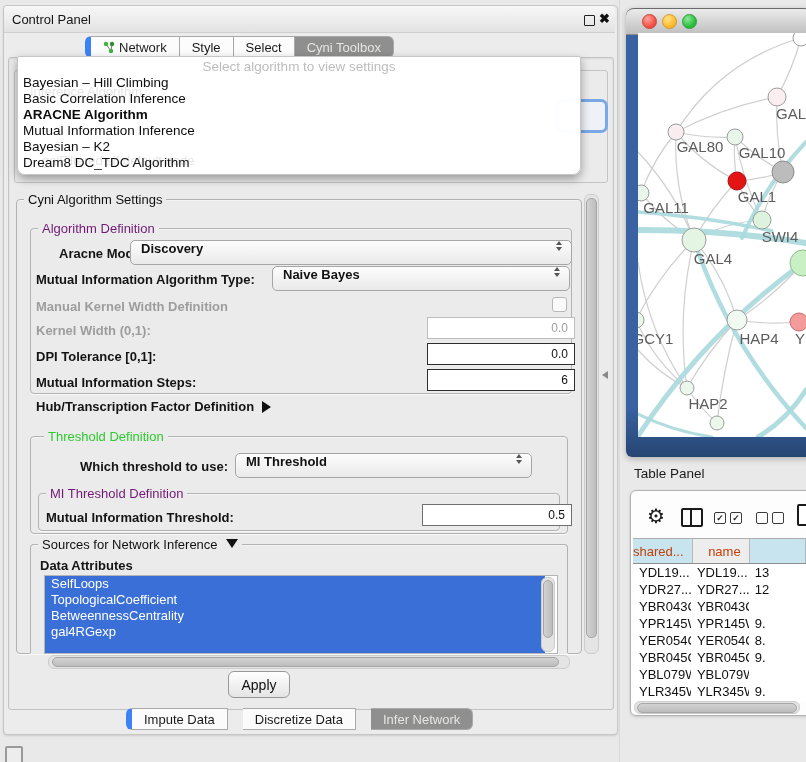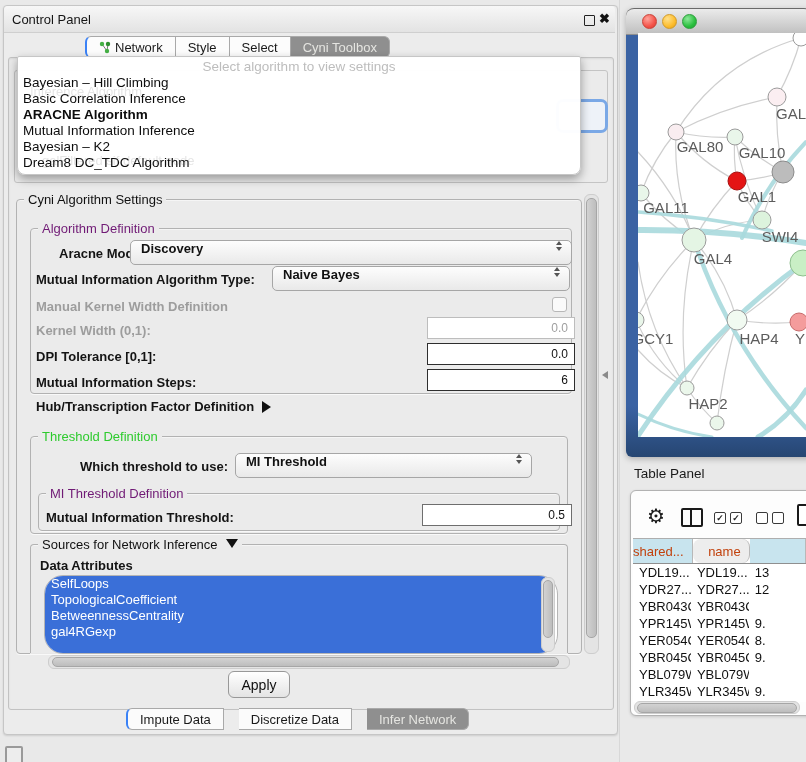--- a/index.html
+++ b/index.html
@@ -14,36 +14,36 @@
                background:linear-gradient(#f7f7f7,#e3e3e3);border-bottom:1px solid #cfcfcf;
                border-radius:4px 4px 0 0;}
   #cp-title{left:12px;top:12px;font-size:13px;color:#151515;}
   #float-btn{left:584px;top:15px;width:9px;height:9px;border:1.5px solid #222;border-radius:1px;background:transparent;}
   #close-btn{left:599px;top:11px;font-size:13px;font-weight:bold;color:#111;line-height:16px;}
 
   
   .tabbar{display:flex;align-items:stretch;height:22px;}
   .tab{display:flex;align-items:center;gap:4px;padding:0 12px;font-size:13px;color:#1a1a1a;
        background:#fcfcfc;border:1px solid #a9a9a9;border-left:none;white-space:nowrap;}
-  .tab:first-child{border-left:2px solid #3b82f6;border-radius:6px 0 0 6px;}
+  .tab:first-child{border-left:6px solid #3b82f6;border-radius:6px 0 0 6px;}
   .tab:last-child{border-radius:0 6px 6px 0;}
   .tab.sel{background:#8f8f8f;color:#e5e5e1;}
   #top-tabs{left:85px;top:36px;}
   #bottom-tabs{left:126px;top:708px;gap:15px;}
   #bottom-tabs .tab{background:#fbfbfb;}
   #bottom-tabs .tab.sel{background:#8f8f8f;color:#e5e5e1;}
 
   
   #cp-content{left:8px;top:57px;width:604px;height:651px;background:#ebebeb;
               border:1px solid #c2c2c2;border-radius:3px;box-shadow:inset 0 1px 2px rgba(0,0,0,.08);}
 
   
   .groupbox{border:1px solid #b2b2b2;border-radius:4px;box-shadow:0 1px 0 rgba(255,255,255,.7), inset 0 1px 0 rgba(255,255,255,.5);}
   .gtitle{font-size:13px;background:#ebebeb;padding:0 4px;white-space:nowrap;}
-  .blue{color:#701a75;} .green{color:#2ecb2e;}
+  .blue{color:#701a75;} .green{color:#2ecb2e;margin-left:6px;}
 
   .lbl{font-size:13px;font-weight:bold;color:#141414;white-space:nowrap;}
   .lbl.dis{color:#9d9d9d;}
 
   .combo{background:linear-gradient(#fdfdfd,#e9e9e9);border:1px solid #a6a6a6;border-radius:5px;
          display:flex;font-size:13px;color:#111;font-weight:bold;}
   .combo .val{flex:1;padding-left:10px;}
   .stepper{width:16px;display:flex;flex-direction:column;align-items:center;gap:2px;margin-right:4px;}
   .tri-up{width:0;height:0;border-left:3.5px solid transparent;border-right:3.5px solid transparent;border-bottom:4.5px solid #555;}
   .tri-dn{width:0;height:0;border-left:3.5px solid transparent;border-right:3.5px solid transparent;border-top:4.5px solid #555;}
@@ -221,21 +221,21 @@
 
   <div class="abs lbl" style="left:46px;top:510px;">Mutual Information Threshold:</div>
   <div class="abs field mid" style="left:422px;top:504px;width:142px;height:20px;">0.5</div>
 
   <div class="abs groupbox" style="left:30px;top:544px;width:536px;height:108px;border-bottom:none;border-radius:4px 4px 0 0;"></div>
   <div class="abs gtitle" style="left:38px;top:537px;">
     <span>Sources for Network Inference</span><span class="arrow-down"></span>
   </div>
   <div class="abs lbl" style="left:40px;top:558px;">Data Attributes</div>
 
-  <div class="abs" id="attr-list" style="left:44px;top:575px;width:512px;height:77px;border-radius:19px;">
+  <div class="abs" id="attr-list" style="left:44px;top:575px;width:512px;height:77px;">
       <div class="attr-item" style="background: rgb(58, 111, 216); width: 494px;">SelfLoops</div>
       <div class="attr-item" style="background: rgb(58, 111, 216); width: 494px;">TopologicalCoefficient</div>
       <div class="attr-item" style="background: rgb(58, 111, 216); width: 494px;">BetweennessCentrality</div>
       <div class="attr-item" style="background: rgb(58, 111, 216); width: 494px;">gal4RGexp</div>
       <div class="attr-item" style="background: rgb(58, 111, 216); width: 494px;"></div>
     </div>
   <div class="abs sb-track" style="left:541px;top:577px;width:12px;height:73px;">
     <div class="sb-thumb" style="position:absolute;left:1px;top:2px;width:8px;height:56px;"></div>
   </div>
 
@@ -362,21 +362,21 @@
   </div>
   <div class="abs cb-pair" style="left:756px;top:512px;">
     <span class="cb"></span>
       <span class="cb"></span>
   </div>
   <div class="abs doc-icon" style="left:797px;top:504px;"></div>
 
   <div class="abs" id="table-area">
     <div class="th-row" id="table-head">
         <div class="th hl" style="width: 77px;">shared...</div>
-        <div class="th" style="width: 77px; border-radius: 8px;">name</div>
+        <div class="th" style="width: 77px;">name</div>
         <div class="th hl" style="width: 76px;"></div>
       </div>
     <div id="table-body">
         <div class="tr">
           <div class="td" style="width: 77px;">YDL19...</div>
           <div class="td" style="width: 77px;">YDL19...</div>
           <div class="td" style="width: 76px;">13</div>
         </div>
         <div class="tr">
           <div class="td" style="width: 77px;">YDR27...</div>

